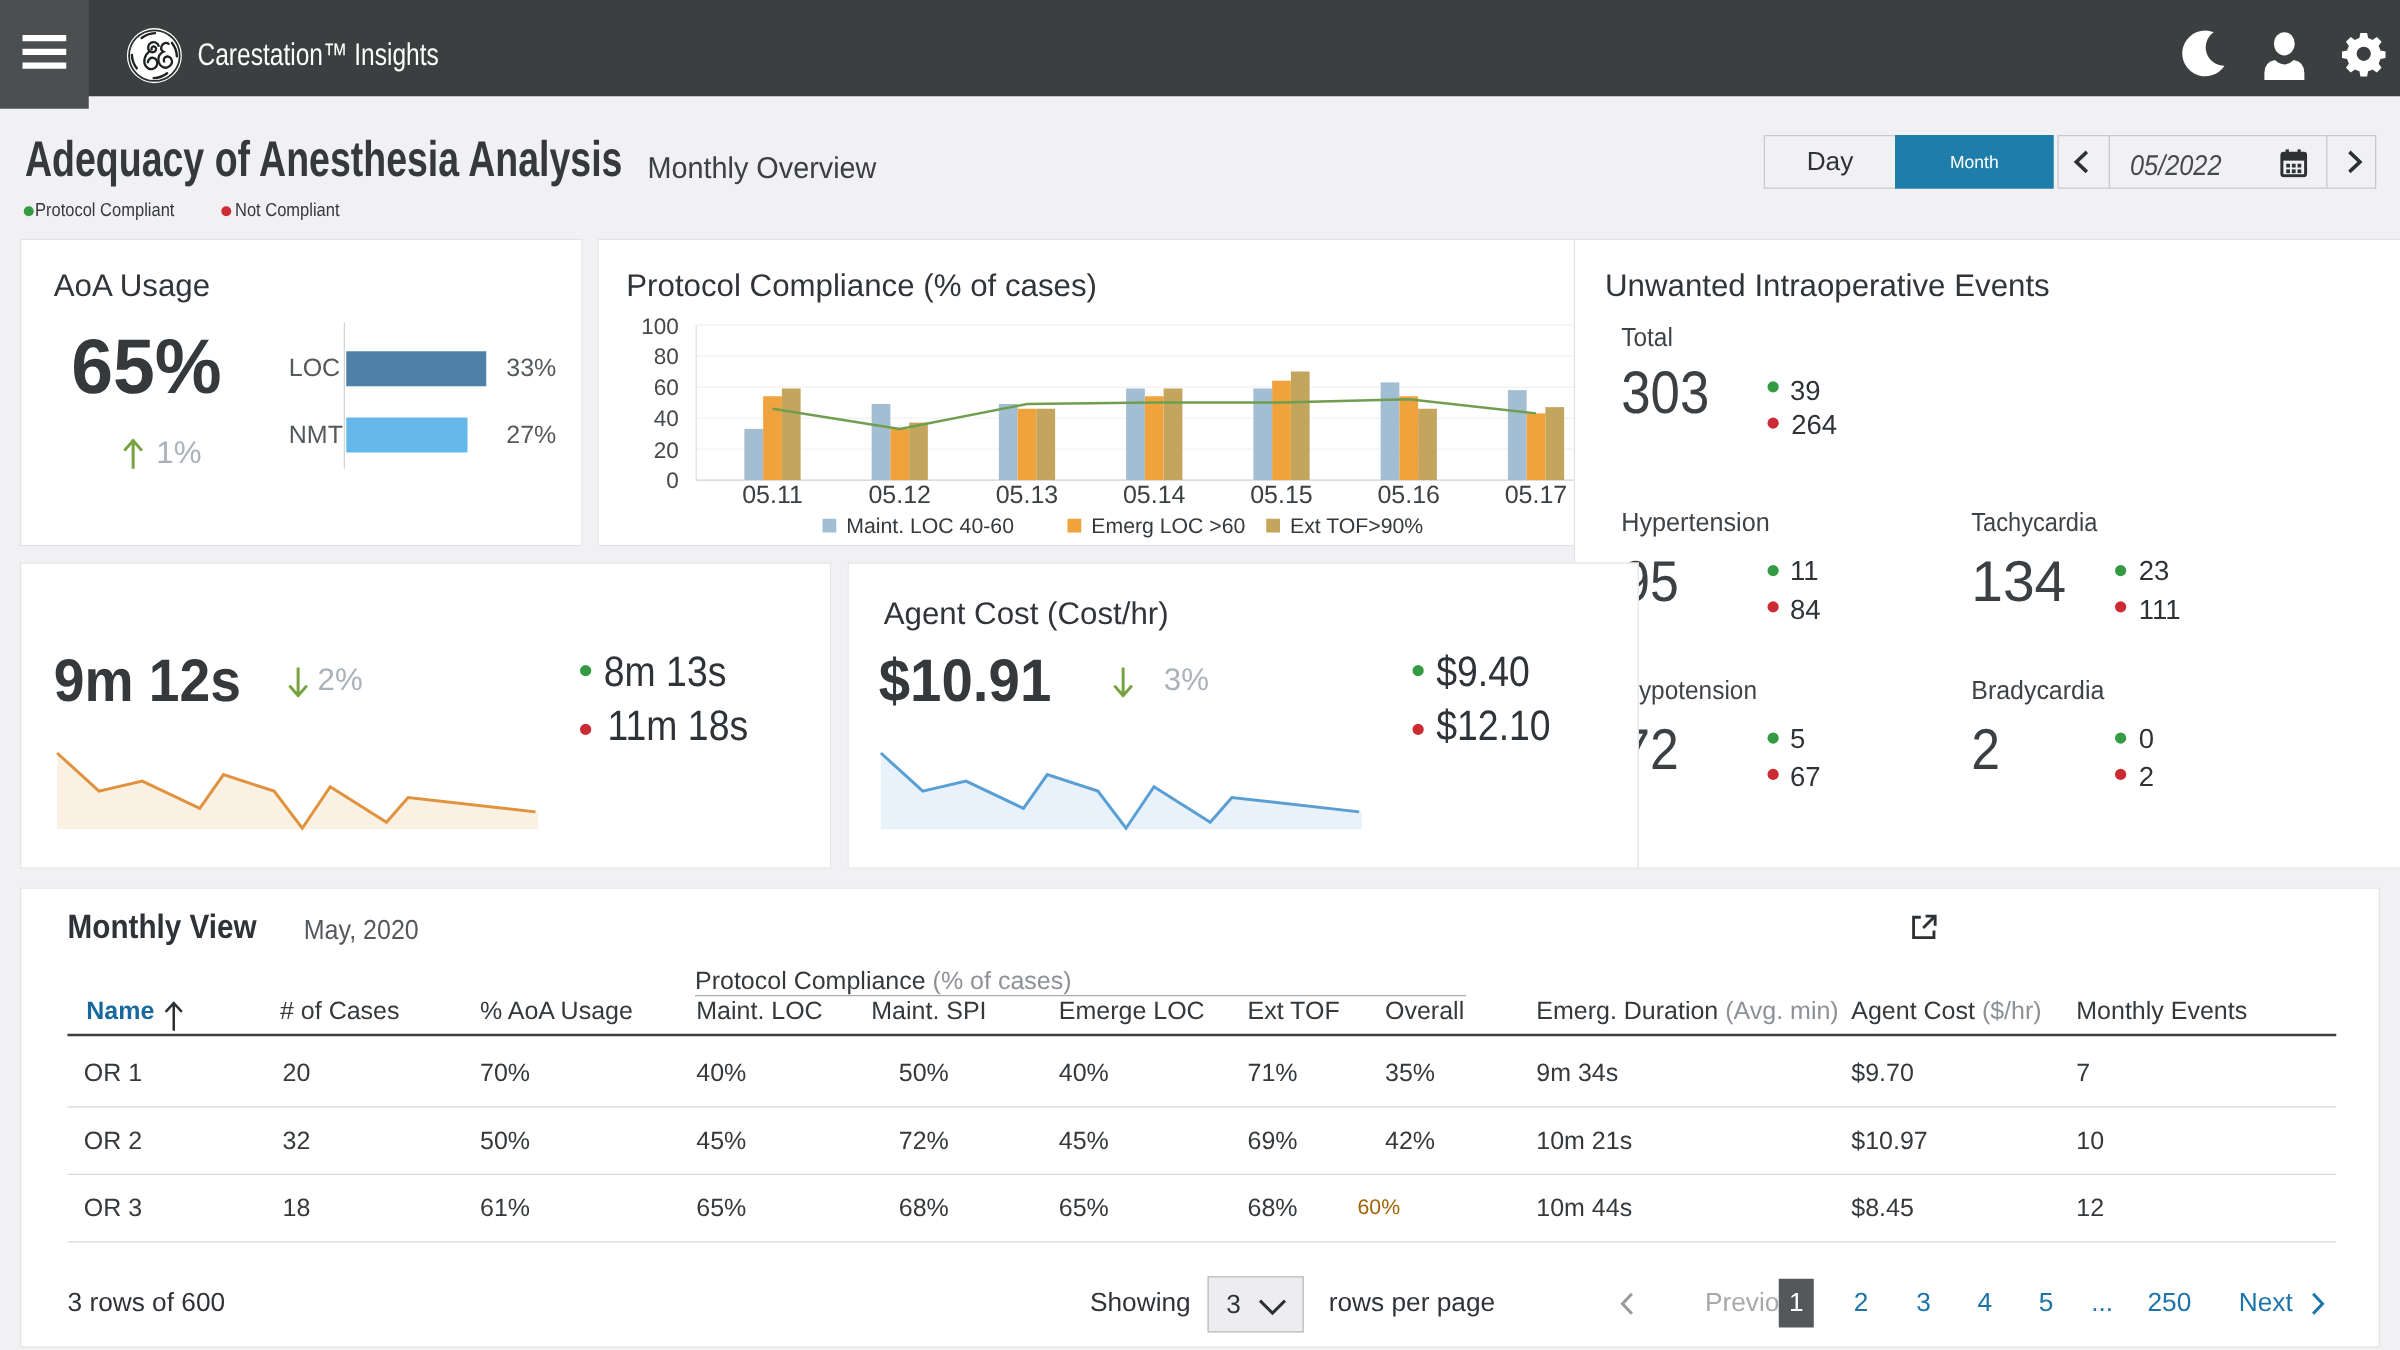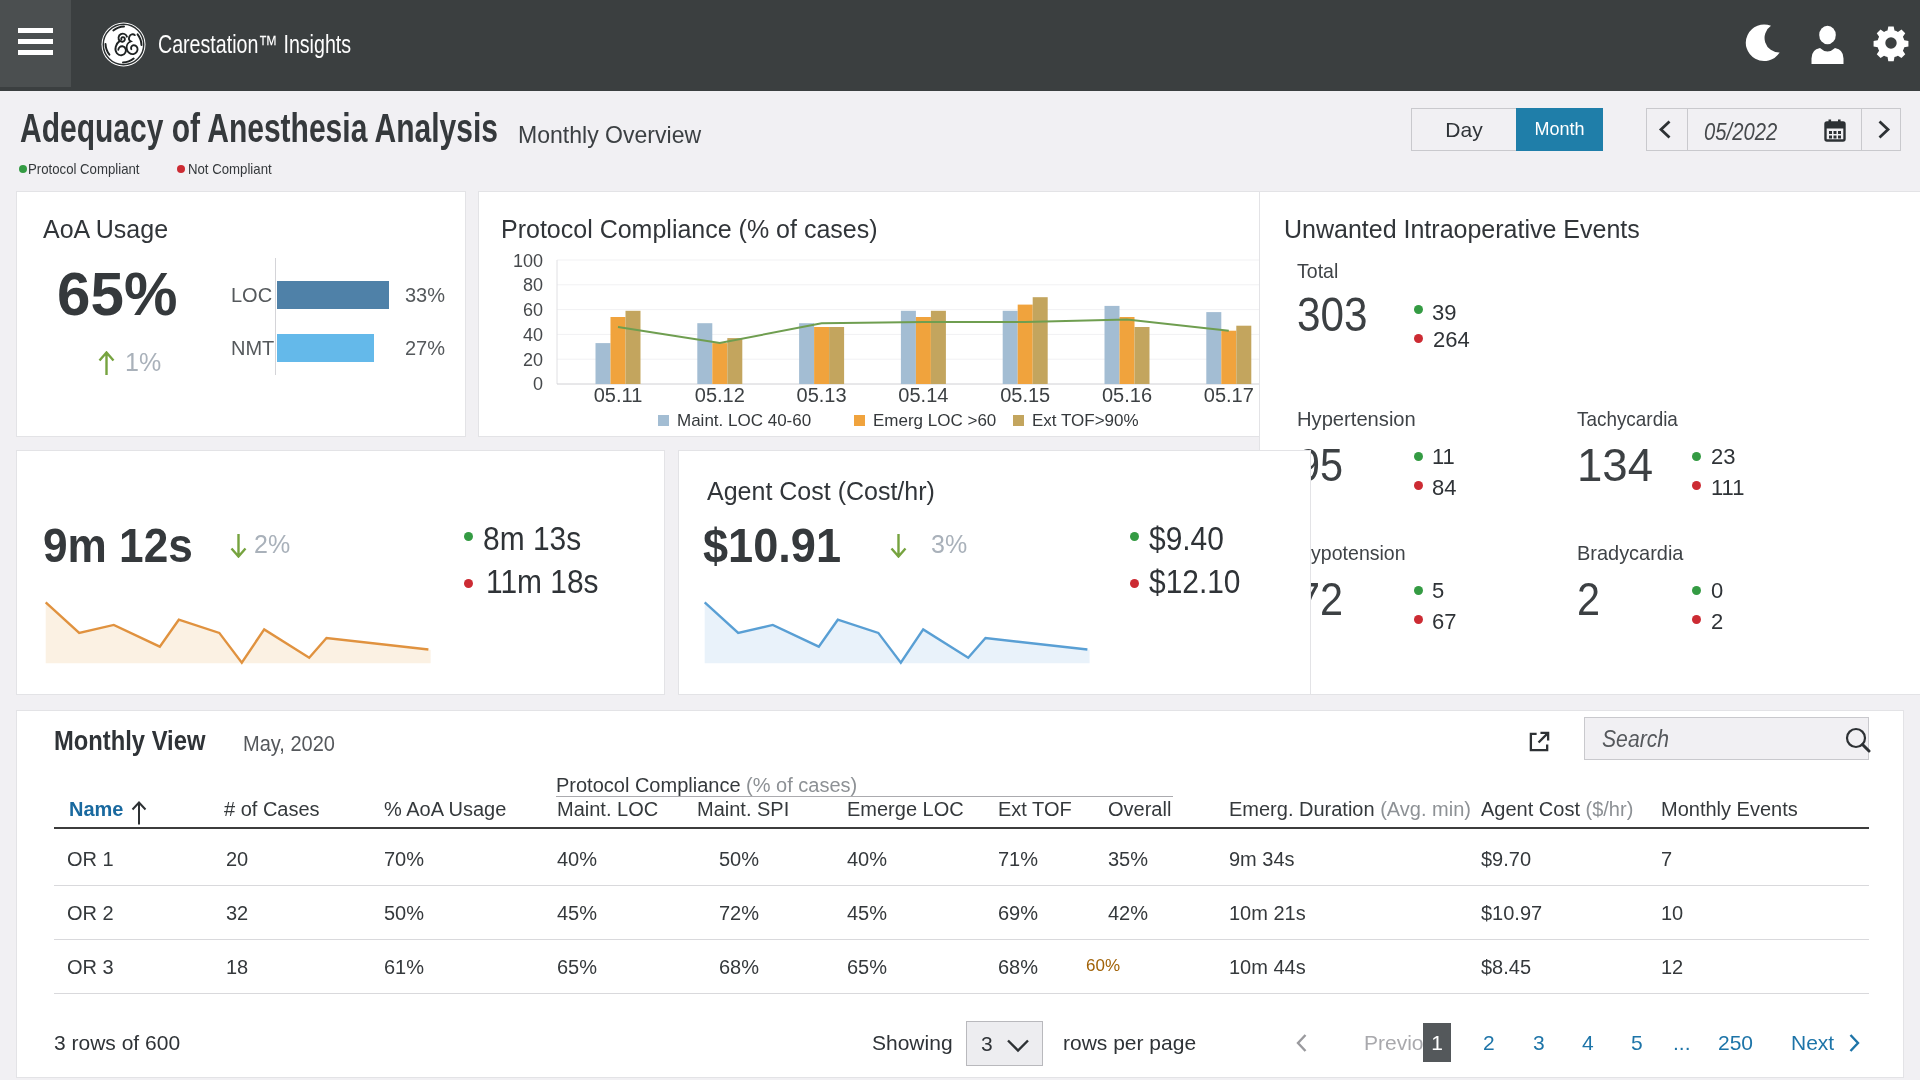--- a/index.html
+++ b/index.html
@@ -6,21 +6,21 @@
   html,body { width:1920px; height:1080px; overflow:hidden; }
   body { background:#f1f0f3; font-family:"Liberation Sans", sans-serif; color:#333; position:relative; }
   .abs { position:absolute; }
   .sx { transform-origin:0 0; white-space:nowrap; }
   .card { position:absolute; background:#fff; border:1px solid #e3e3e6; }
   .ctitle { position:absolute; font-size:25px; color:#313539; white-space:nowrap; }
   .gdot,.rdot { position:absolute; border-radius:50%; width:9px; height:9px; }
   .gdot { background:#349b43; }
   .rdot { background:#cc2b33; }
   svg { display:block; }
-  #topbar { position:absolute; left:0; top:0; width:1920px; height:91px; background:#3b3f40; }
+  #topbar { position:absolute; left:0; top:0; width:1920px; height:77px; background:#3b3f40; }
   #hamb { position:absolute; left:0; top:0; width:71px; height:87px; background:#4b4f50; }
   #hamb span { position:absolute; left:18px; width:35px; height:5px; background:#fff; }
 </style>
 </head>
 <body>
 
 <div id="topbar">
   <div id="hamb">
     <span style="top:28px"></span>
       <span style="top:39px"></span>
@@ -56,21 +56,21 @@
 </div>
 
 <div class="abs sx" style="left:20px;top:106px;font-size:40px;font-weight:bold;color:#35393c;transform:scaleX(0.75)">Adequacy of Anesthesia Analysis</div>
 <div class="abs sx" style="left:518px;top:121px;font-size:24px;color:#3c4043;transform:scaleX(0.96)">Monthly Overview</div>
 <div class="gdot" style="left:19px;top:165px;width:8px;height:8px"></div>
 <div class="abs sx" style="left:28px;top:160px;font-size:15px;color:#35393c;transform:scaleX(0.88)">Protocol Compliant</div>
 <div class="rdot" style="left:177px;top:165px;width:8px;height:8px"></div>
 <div class="abs sx" style="left:188px;top:160px;font-size:15px;color:#35393c;transform:scaleX(0.88)">Not Compliant</div>
 
 <div class="abs" style="left:1411px;top:108px;width:106px;height:43px;border:1px solid #c9c9cd;background:#f1f0f3;color:#2f3337;text-align:center;line-height:41px;font-size:21px">Day</div>
-<div class="abs" style="left:1516px;top:108px;width:87px;height:43px;background:#1f7ea9;color:#fff;text-align:center;line-height:43px;font-size:18px">Month</div>
+<div class="abs" style="left:1516px;top:108px;width:127px;height:43px;background:#1f7ea9;color:#fff;text-align:center;line-height:43px;font-size:14px">Month</div>
 
 <div class="abs" style="left:1646px;top:108px;width:42px;height:43px;border:1px solid #c9c9cd;background:#f1f0f3"></div>
 <div class="abs" style="left:1687px;top:108px;width:175px;height:43px;border:1px solid #c9c9cd;background:#f1f0f3"></div>
 <div class="abs" style="left:1861px;top:108px;width:40px;height:43px;border:1px solid #c9c9cd;background:#f1f0f3"></div>
 <svg class="abs" style="left:1658px;top:120px" width="14" height="19" viewBox="0 0 14 19">
     <path d="M11.5,1.5 L3,9.5 L11.5,17.5" fill="none" stroke="#2d3134" stroke-width="2.8"></path>
   </svg>
 <svg class="abs" style="left:1877px;top:120px" width="14" height="19" viewBox="0 0 14 19">
     <path d="M2.5,1.5 L11,9.5 L2.5,17.5" fill="none" stroke="#2d3134" stroke-width="2.8"></path>
   </svg>
@@ -244,27 +244,20 @@
 
 <div class="card" id="c-tbl" style="left:16px;top:710px;width:1888px;height:368px">
   <div class="abs sx" style="left:37px;top:15px;font-size:27px;font-weight:bold;color:#2f3337;transform:scaleX(0.88)">Monthly View</div>
   <div class="abs sx" style="left:226px;top:20px;font-size:22px;color:#55585c;transform:scaleX(0.91)">May, 2020</div>
 
   <svg class="abs" style="left:1511px;top:19px" width="23" height="23" viewBox="0 0 24 24">
     <path d="M9,4 L3,4 L3,21 L20,21 L20,15" fill="none" stroke="#2d3134" stroke-width="2.4"></path>
     <path d="M13,3 L21,3 L21,11" fill="none" stroke="#2d3134" stroke-width="2.4"></path>
     <path d="M21,3 L11,13" fill="none" stroke="#2d3134" stroke-width="2.4"></path>
   </svg>
-  <div class="abs" style="left:1567px;top:6px;width:285px;height:43px;background:#f1f0f3;border:1px solid #c9c9cd">
-    <div class="abs sx" style="left:17px;top:8px;font-size:23px;font-style:italic;color:#55585c;transform:scaleX(0.92)">Search</div>
-    <svg class="abs" style="left:258px;top:7px" width="28" height="28" viewBox="0 0 28 28">
-      <circle cx="13" cy="13" r="9" fill="none" stroke="#2d3134" stroke-width="2.2"></circle>
-      <line x1="19.5" y1="19.5" x2="26" y2="26" stroke="#2d3134" stroke-width="3" stroke-linecap="round"></line>
-    </svg>
-  </div>
 
   <div class="abs" style="left:539px;top:63px;font-size:20px;color:#35393c">Protocol Compliance <span style="color:#8d9195">(% of cases)</span></div>
   <div class="abs" style="left:539px;top:85px;width:617px;height:1px;background:#ababaf"></div>
 
   <div class="abs" style="left:52px;top:87px;font-size:20px;font-weight:bold;color:#19699f">Name</div>
   <svg class="abs" style="left:113px;top:89px" width="18" height="26" viewBox="0 0 18 26">
       <path d="M9,24.5 L9,3 M2.5,9.5 L9,2.5 L15.5,9.5" fill="none" stroke="#2d3134" stroke-width="2"></path>
     </svg>
   <div class="abs" style="left:207px;top:87px;font-size:20px;color:#35393c"># of Cases</div>
   <div class="abs" style="left:367px;top:87px;font-size:20px;color:#35393c">% AoA Usage</div>

